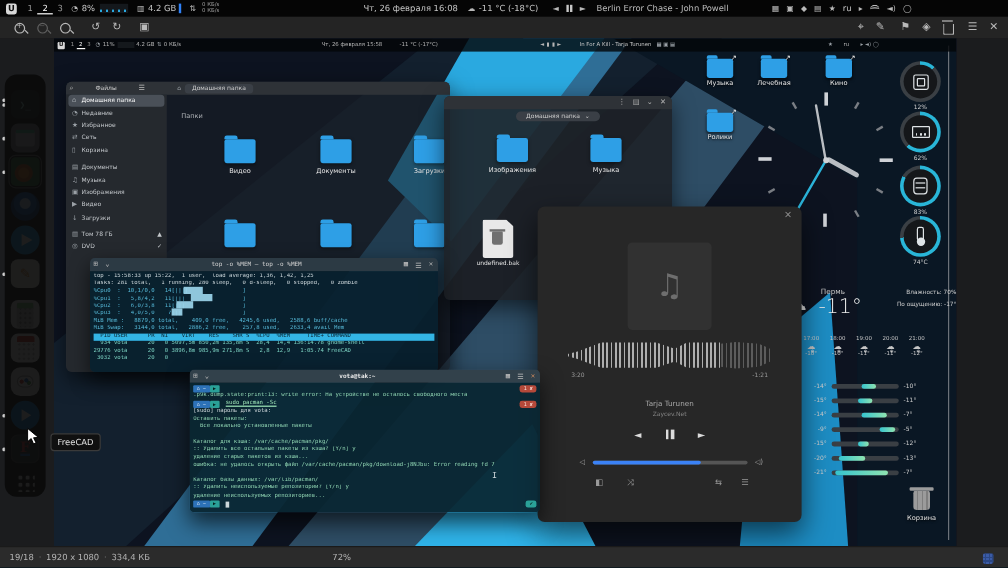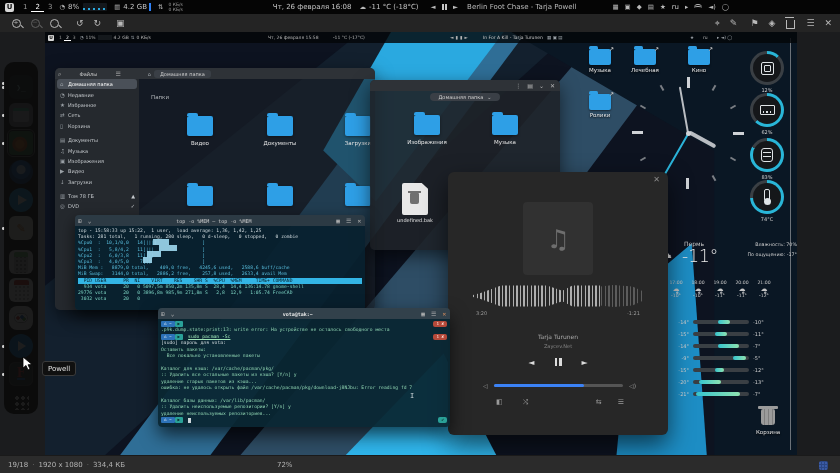--- a/index.html
+++ b/index.html
@@ -240,30 +240,30 @@
     <span>8%</span>
     <span class="spark"></span>
     <span class="tbit ic">▥</span>
     <span>4.2 GB</span>
     <span class="vbar"></span>
     <span class="tbit ic">⇅</span>
     <div class="netcol">
       <span>0 КБ/s</span>
       <span>0 КБ/s</span>
     </div>
-    <span style="margin-left:90px">Чт, 26 февраля 16:08</span>
+    <span style="margin-left:120px">Чт, 26 февраля 16:08</span>
     <span class="tbit ic" style="margin-left:8px">☁</span>
     <span>-11 °C (-18°C)</span>
     <span class="tbit" style="margin-left:12px">◄</span>
     <span class="pausebars">
         <i></i>
         <i></i>
       </span>
     <span class="tbit">►</span>
-    <span style="margin-left:6px;color:#bdbdbd">Berlin Foot Chase  -  Tarja Powell</span>
+    <span style="margin-left:6px;color:#bdbdbd">Berlin Error Chase  -  John Powell</span>
     <span class="tbit ic" style="margin-left:36px">▦</span>
     <span class="tbit ic">▣</span>
     <span class="tbit ic">◆</span>
     <span class="tbit ic">▤</span>
     <span class="tbit ic">★</span>
     <span style="margin:0 3px">ru</span>
     <span class="tbit ic">▸</span>
     <span class="wifi"></span>
     <span class="tbit ic">◄)</span>
     <span class="tbit ic">◯</span>
@@ -761,21 +761,21 @@
     </div>
   <div class="dk dk-fcad" style="top:362px">
       <span class="dot"></span>
       <b>F</b>
     </div>
   <div class="dk dk-grid" style="top:390px">
       <i></i>
     </div>
 
   <div id="tooltip" class="a">
-    <span>Powell</span>
+    <span>FreeCAD</span>
   </div>
   <div id="cursor" class="a">
     <svg width="12" height="16" viewBox="0 0 12 16">
         <path d="M1,1 L1,12 L4,9.5 L6,14 L8,13 L6,8.8 L10,8.5 Z" fill="#fff" stroke="#000" stroke-width="0.8"></path>
       </svg>
   </div>
 
 </div>
 
 </body></html>

